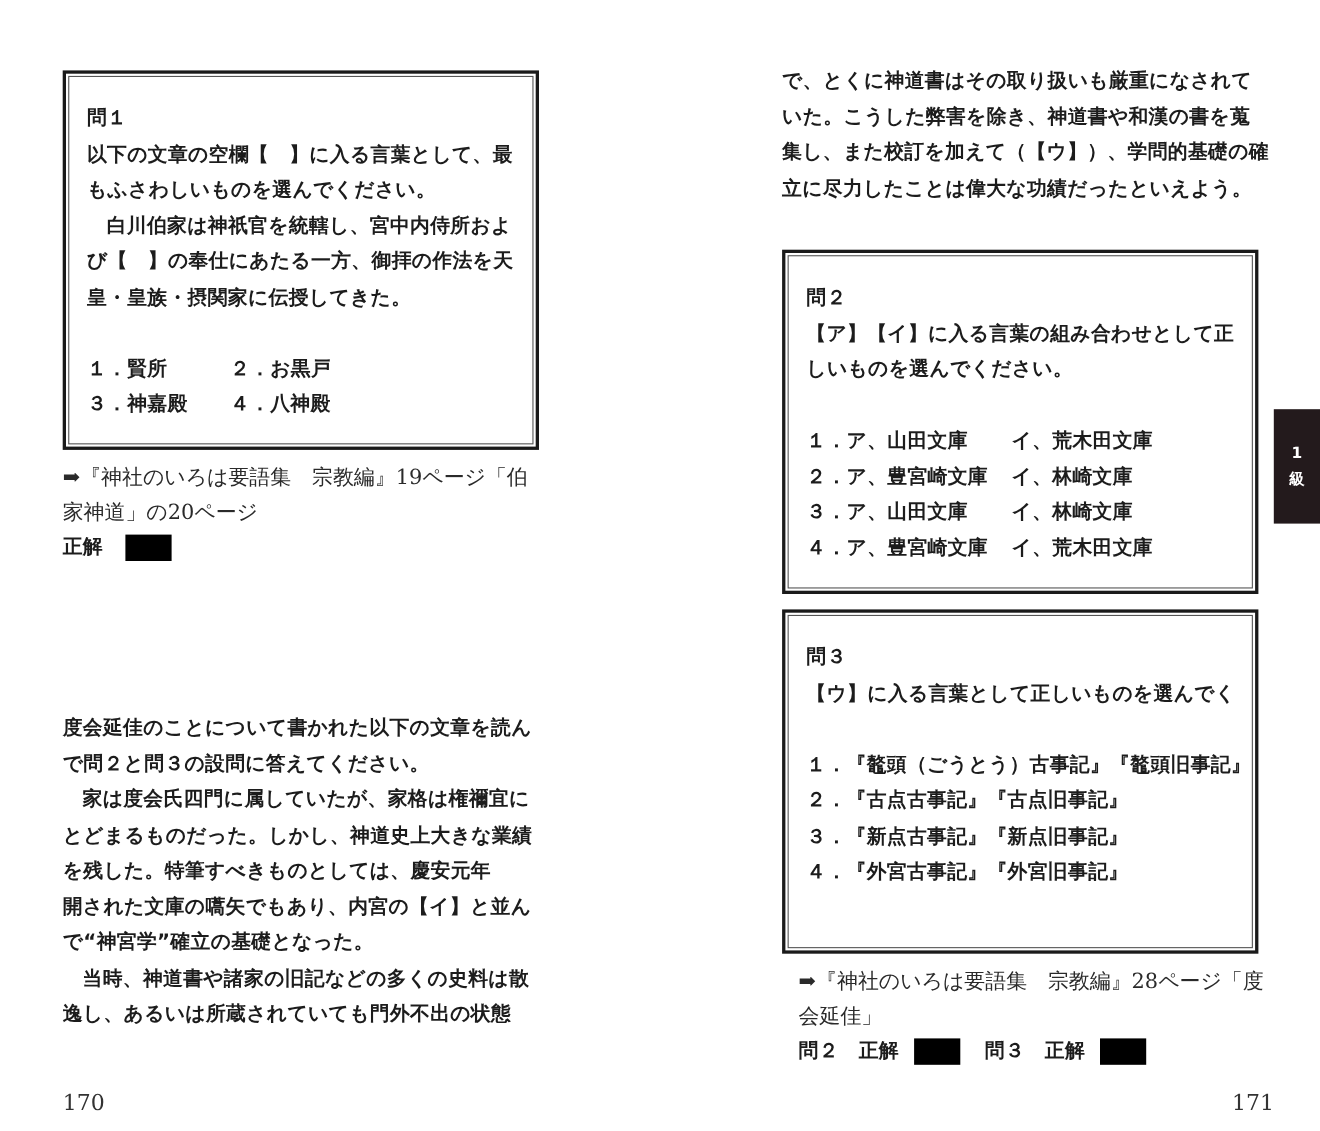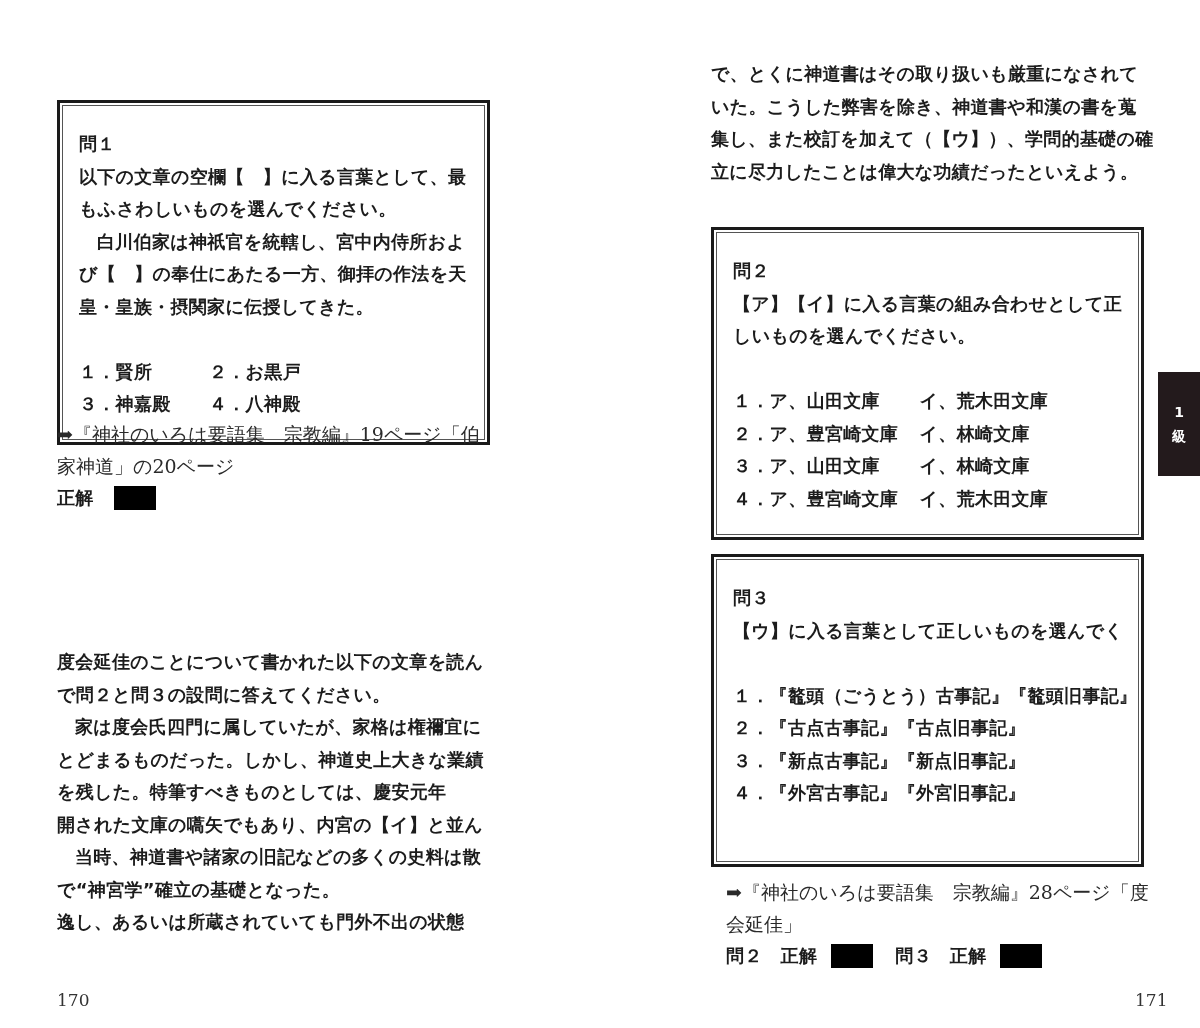--- a/index.html
+++ b/index.html
@@ -47,36 +47,36 @@
     .opt-cell { display: inline-block; }
 
     .answer-row { display: flex; align-items: center; white-space: nowrap; }
     .redact {
       display: inline-block; width: 42px; height: 24px; background: #000;
       margin-left: 14px;
     }
     .pagenum {
       position: absolute; top: 990px;
       font-family: "DejaVu Serif", "Liberation Serif", serif;
-      font-size: 17px; color: #333;
+      font-size: 20px; color: #333;
     }
     .side-tab {
       position: absolute; left: 1158px; top: 372px; width: 42px; height: 104px;
       background: #231a1c; color: #fff;
       display: flex; flex-direction: column; align-items: center; justify-content: center;
       font-family: "DejaVu Sans", sans-serif; font-weight: bold; font-size: 14px;
       line-height: 24px;
     }
   </style>
 </head>
 <body>
 
 <div class="page page-left">
 
-  <div class="qbox" style="left:57px; top:64px; width:433px; height:345px;margin-top:36px;">
+  <div class="qbox" style="left:57px; top:64px; width:433px; height:345px;">
     <div class="qbox-inner">
       <div class="gothic line">問１</div>
       <div class="gothic line">以下の文章の空欄【　】に入る言葉として、最</div>
       <div class="gothic line">もふさわしいものを選んでください。</div>
       <div class="gothic line indent">白川伯家は神祇官を統轄し、宮中内侍所およ</div>
       <div class="gothic line">び【　】の奉仕にあたる一方、御拝の作法を天</div>
       <div class="gothic line">皇・皇族・摂関家に伝授してきた。</div>
       <div class="spacer"></div>
       <div class="gothic opt-row">
         <span class="opt-cell" style="width:130px;">
@@ -106,22 +106,22 @@
     </div>
   </div>
 
   <div style="position:absolute; left:57px; top:646px; width:440px;">
     <div class="gothic line">度会延佳のことについて書かれた以下の文章を読ん</div>
     <div class="gothic line">で問２と問３の設問に答えてください。</div>
     <div class="gothic line indent">家は度会氏四門に属していたが、家格は権禰宜に</div>
     <div class="gothic line">とどまるものだった。しかし、神道史上大きな業績</div>
     <div class="gothic line">を残した。特筆すべきものとしては、慶安元年</div>
     <div class="gothic line">開された文庫の嚆矢でもあり、内宮の【イ】と並ん</div>
+    <div class="gothic line">で“神宮学”確立の基礎となった。</div>
     <div class="gothic line indent">当時、神道書や諸家の旧記などの多くの史料は散</div>
-    <div class="gothic line">で“神宮学”確立の基礎となった。</div>
     <div class="gothic line">逸し、あるいは所蔵されていても門外不出の状態</div>
   </div>
 
   <div class="pagenum" style="left:57px;">170</div>
 </div>
 
 <div class="page page-right">
 
   <div style="position:absolute; left:111px; top:58px; width:445px;">
     <div class="gothic line">で、とくに神道書はその取り扱いも厳重になされて</div>
@@ -189,19 +189,19 @@
     <div class="gothic answer-row">
       <span>問２</span>
       <span style="margin-left:18px;">正解</span>
       <span class="redact"></span>
       <span style="margin-left:22px;">問３</span>
       <span style="margin-left:18px;">正解</span>
       <span class="redact"></span>
     </div>
   </div>
 
-  <div class="pagenum" style="left:535px;">171</div>
+  <div class="pagenum" style="left:520px;">171</div>
 </div>
 
 <div class="side-tab">
   <span>1</span>
   <span>級</span>
 </div>
 
 </body></html>

